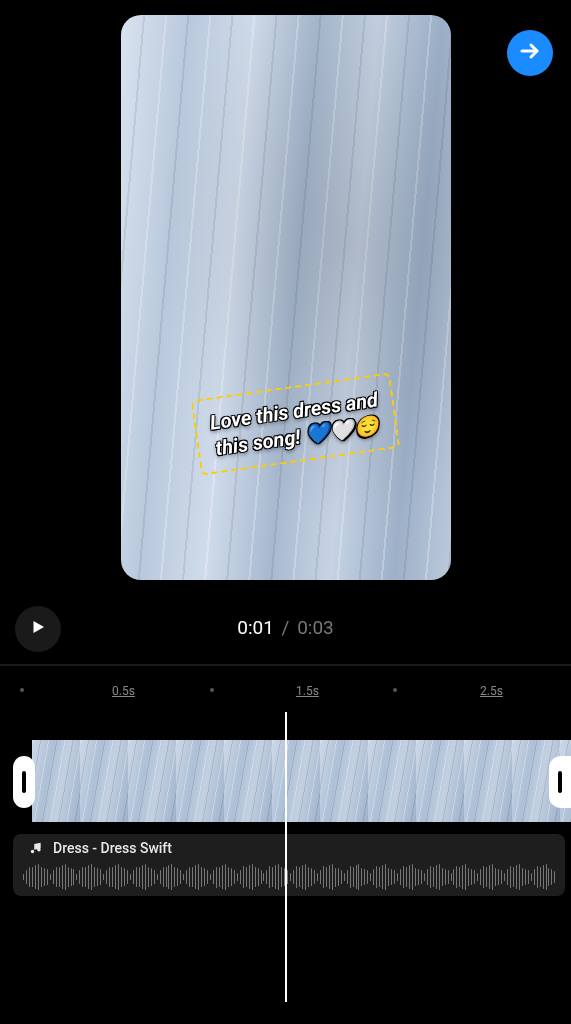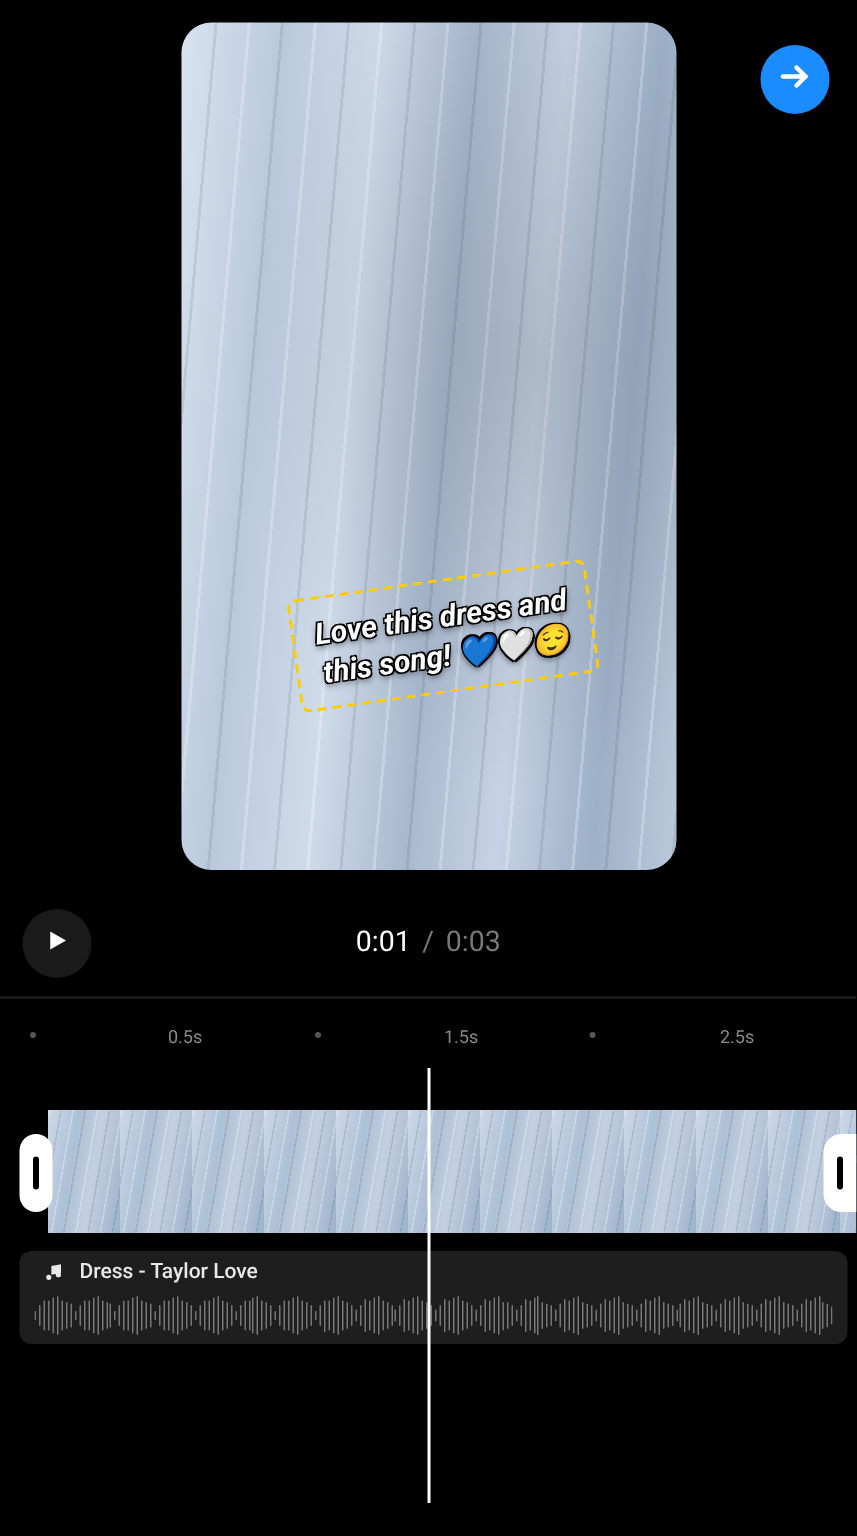--- a/index.html
+++ b/index.html
@@ -138,20 +138,21 @@
     top: 678px;
     left: 0;
     width: 571px;
     height: 26px;
   }
   .ruler-mark {
     position: absolute;
     top: 6px;
     font-size: 12px;
     color: #888;
+    text-decoration: underline;
   }
   .ruler-dot {
     position: absolute;
     top: 10px;
     width: 4px;
     height: 4px;
     border-radius: 50%;
     background: #555;
   }
 
@@ -368,21 +369,21 @@
     <div class="trim-handle right"></div>
   </div>
 
   <div class="audio-track">
     <div class="audio-header">
       <span class="music-icon">
         <svg viewBox="0 0 24 24">
             <path d="M9 18a3 3 0 1 1-3-3 3 3 0 0 1 3 3zm11-3a3 3 0 1 1-3-3 3 3 0 0 1 3 3zM9 15V5l11-2v10"></path>
           </svg>
       </span>
-      <span>Dress - Taylor Love</span>
+      <span>Dress - Dress Swift</span>
     </div>
     <div class="waveform" id="waveform">
         <div class="wave-bar" style="height: 6px;"></div>
         <div class="wave-bar" style="height: 13.4864px;"></div>
         <div class="wave-bar" style="height: 20.3075px;"></div>
         <div class="wave-bar" style="height: 19.8788px;"></div>
         <div class="wave-bar" style="height: 23.7672px;"></div>
         <div class="wave-bar" style="height: 25.7438px;"></div>
         <div class="wave-bar" style="height: 19.8113px;"></div>
         <div class="wave-bar" style="height: 18.2042px;"></div>

